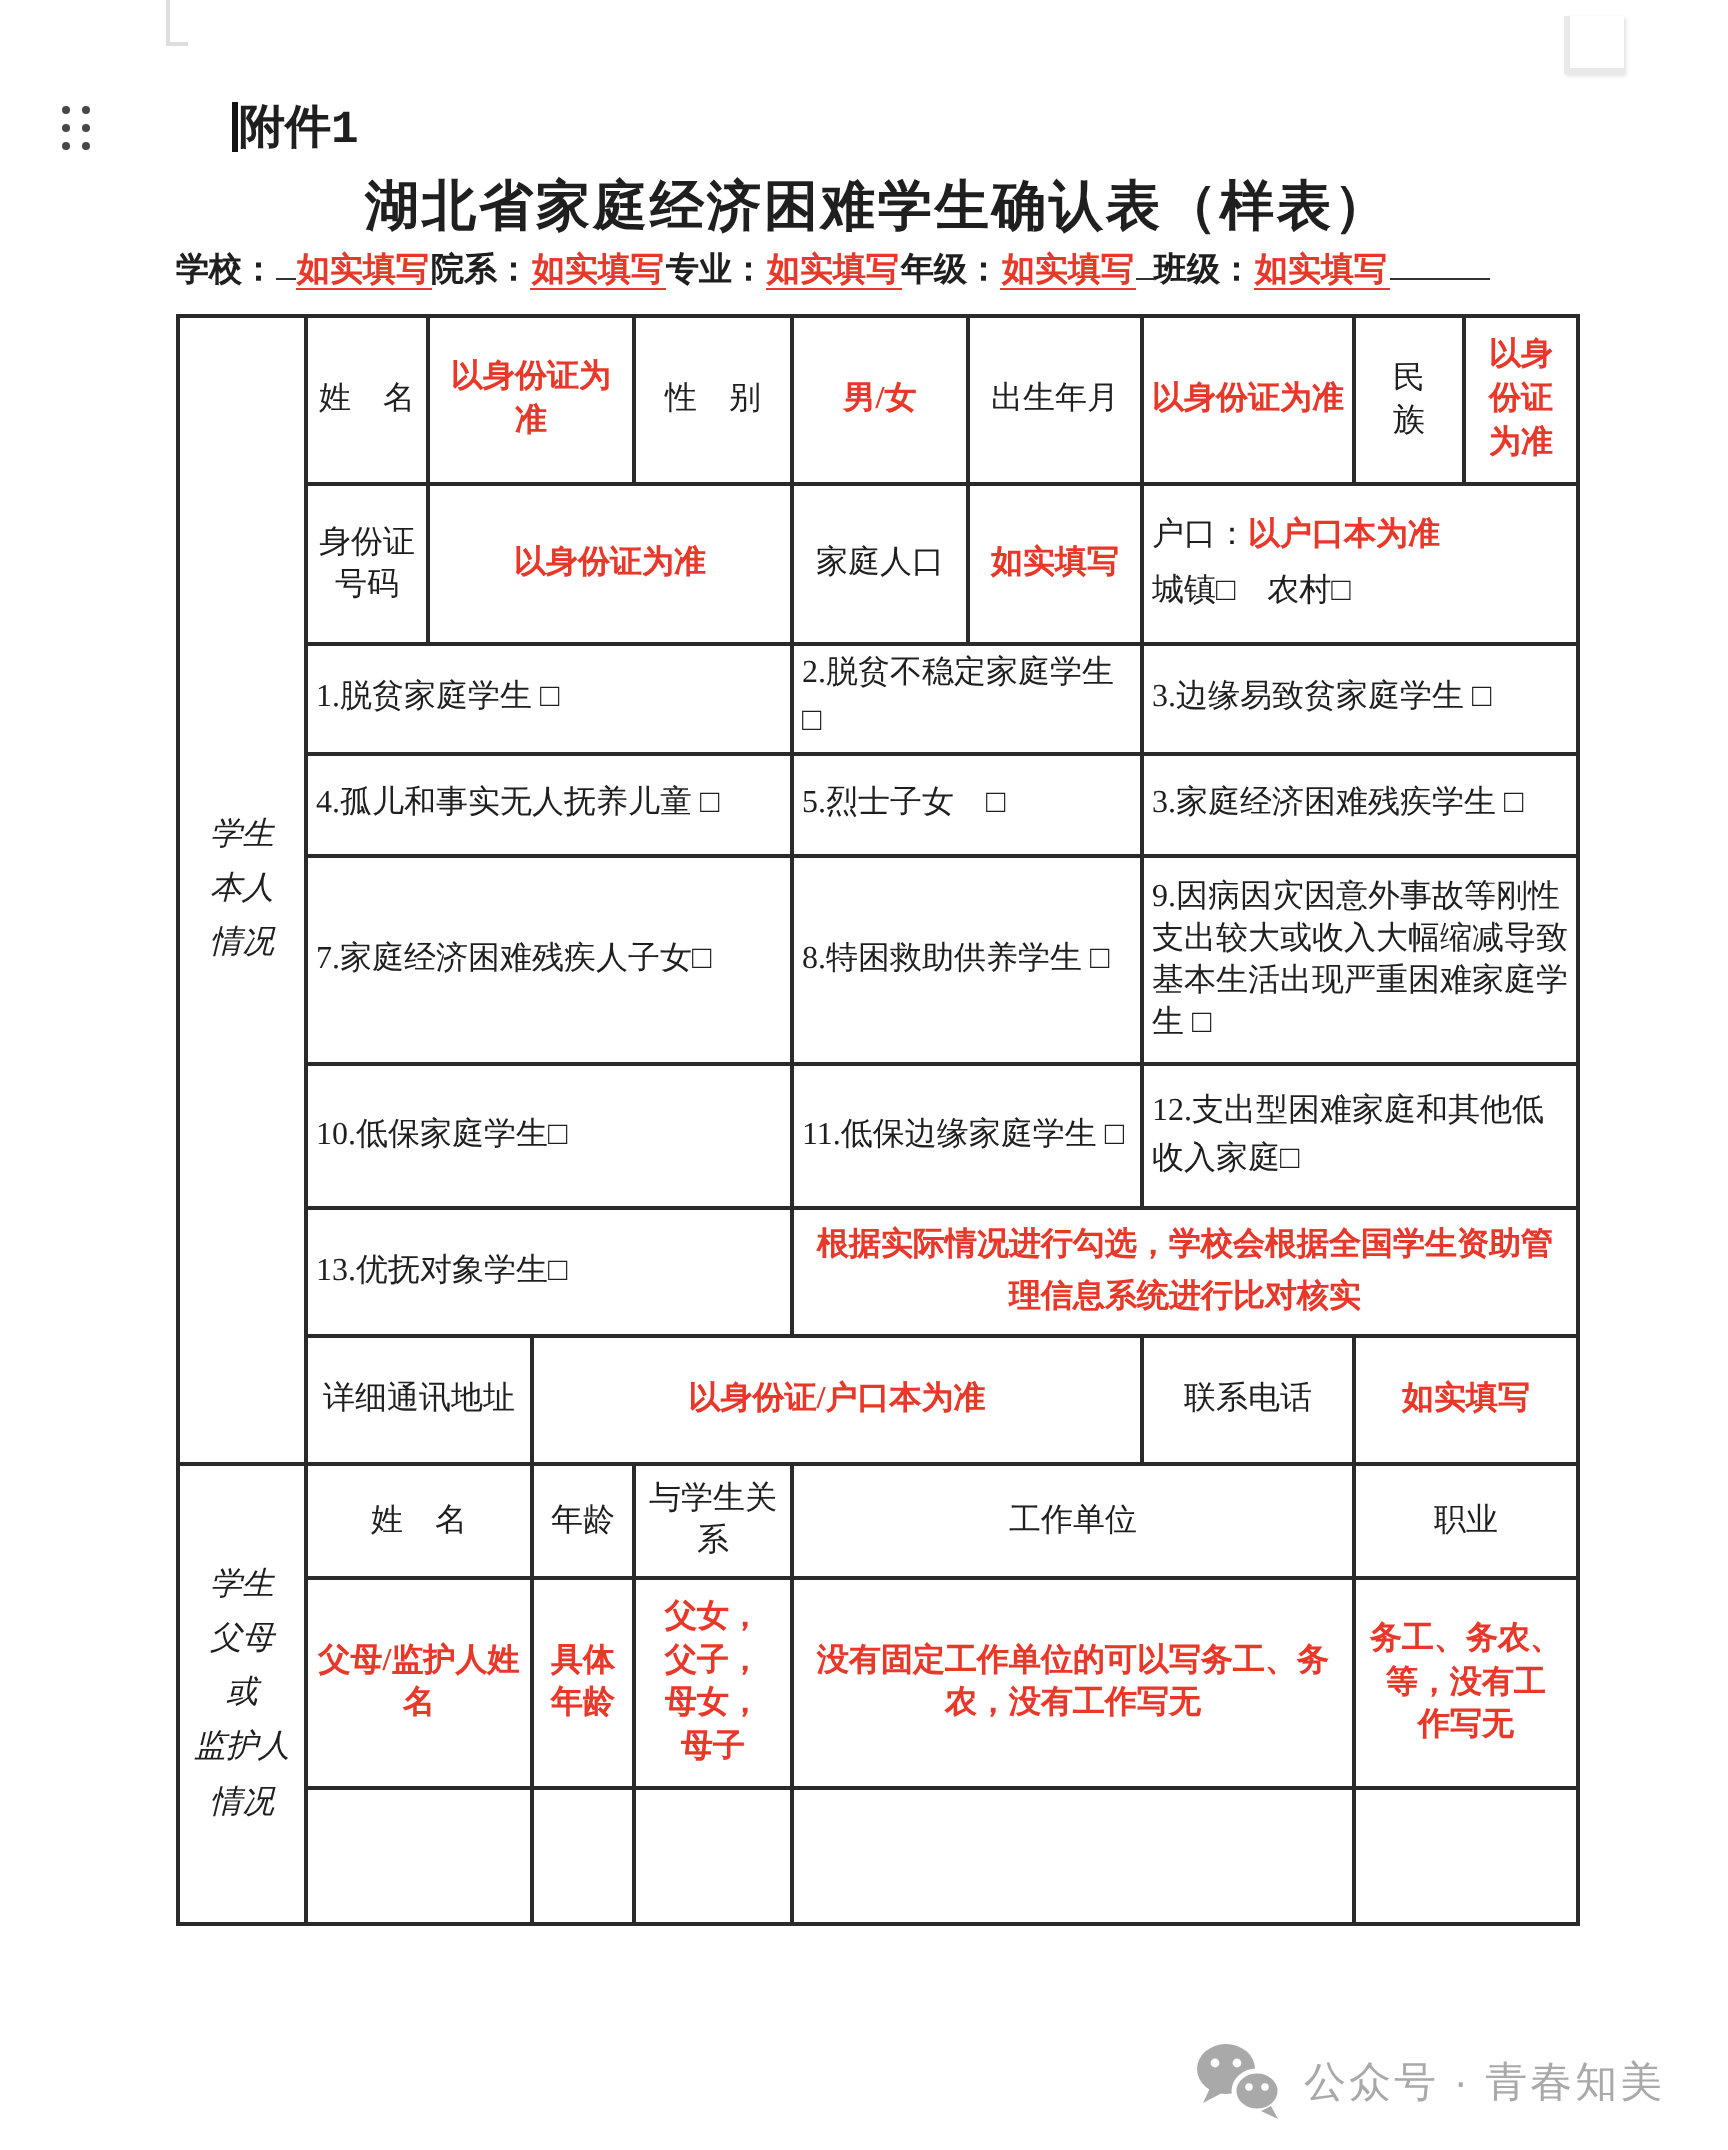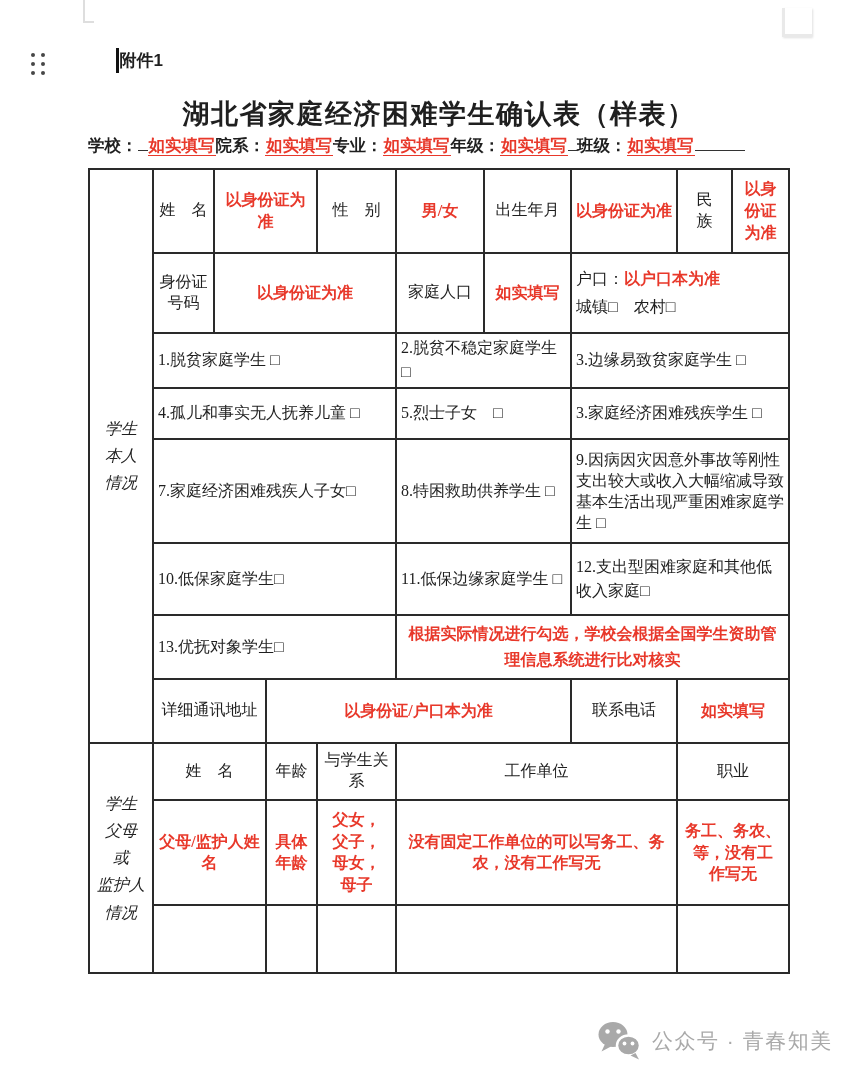--- a/index.html
+++ b/index.html
@@ -22,26 +22,26 @@
     border-left:2px solid #dedede;border-bottom:2px solid #dedede;}
   .corner-tr{position:absolute;left:782px;top:8px;width:30px;height:29px;
     border-left:3px solid #e9e9e9;border-bottom:3px solid #e9e9e9;
     box-shadow:1px 1px 2px rgba(0,0,0,.12);}
   
   .drag-handle{position:absolute;left:31px;top:53px;
     display:grid;grid-template-columns:repeat(2,4px);grid-auto-rows:4px;
     gap:5px 6px;cursor:grab;}
   .drag-handle i{width:4px;height:4px;border-radius:50%;background:#474747;}
   .content{padding:48px 0 0 88px;width:790px;}
-  .attachment{font-family:Liberation Sans, sans-serif;
-    font-size:17px;font-weight:600;display:flex;align-items:center;padding-left:28px;}
+  .attachment{font-family:Liberation Mono, monospace;
+    font-size:23px;font-weight:600;display:flex;align-items:center;padding-left:28px;}
   .text-cursor{display:inline-block;width:2.5px;height:25px;background:#111;margin-right:1px;}
   .doc-title{font-family:"Liberation Sans","DejaVu Sans",sans-serif;
     font-size:27px;font-weight:700;letter-spacing:1.5px;
-    text-align:center;width:702px;margin-top:23px;}
+    text-align:center;width:702px;margin-top:6px;}
   
   .school-line{width:702px;font-size:16.5px;line-height:1.75;
     font-weight:600;word-break:break-all;}
   .school-line .lbl{color:var(--ink);}
   .school-line .val{color:var(--red);border-bottom:1.6px solid var(--red);
     font-weight:700;padding:0 1px;}
   .u-blank{display:inline-block;border-bottom:1.6px solid #333;height:1em;vertical-align:baseline;}
   .u-lead{width:10px;}
   .u-mid{width:9px;}
   .u-tail{width:50px;}

